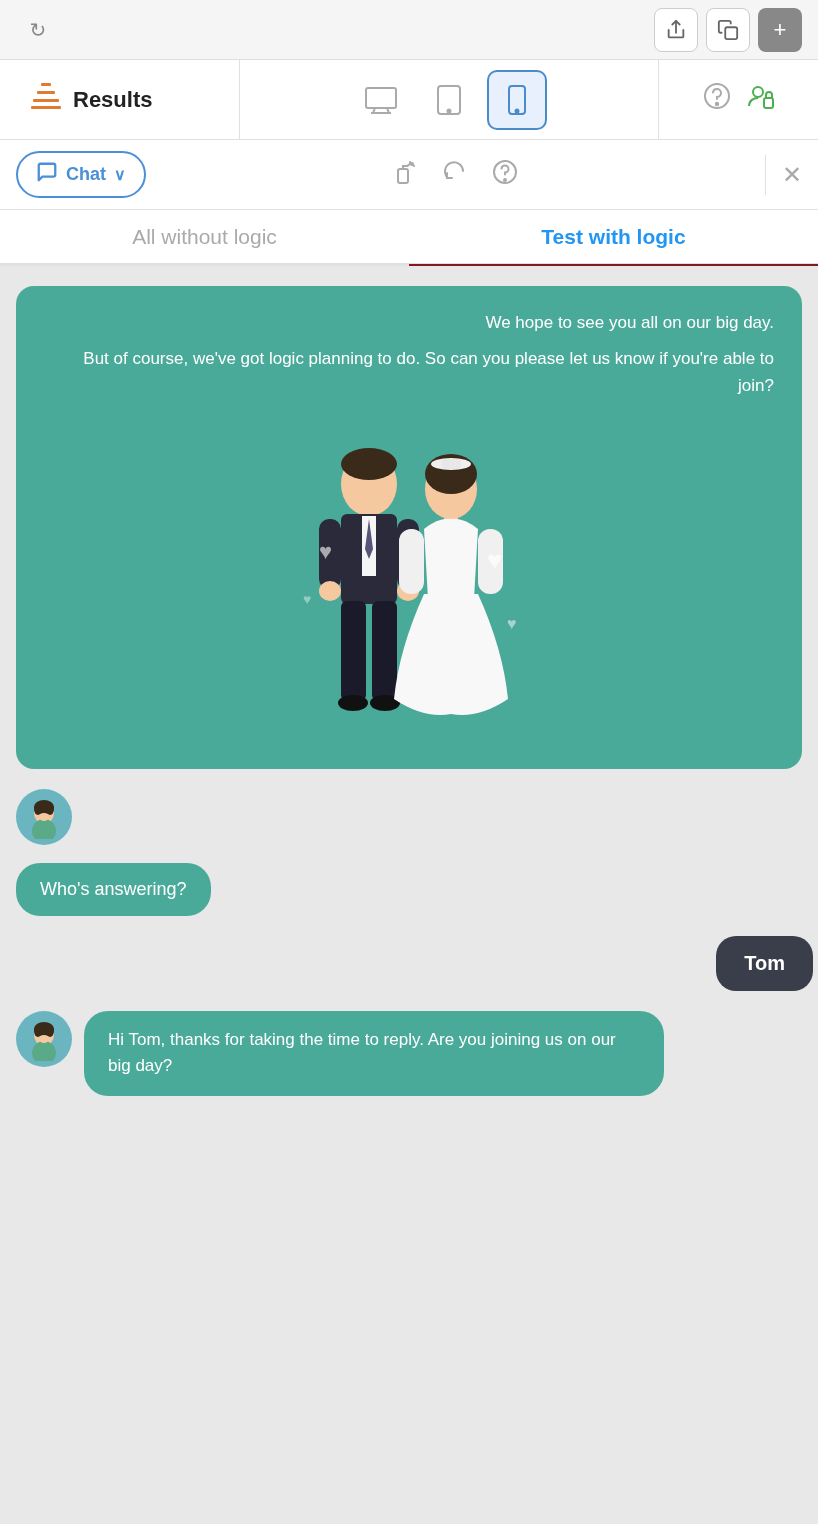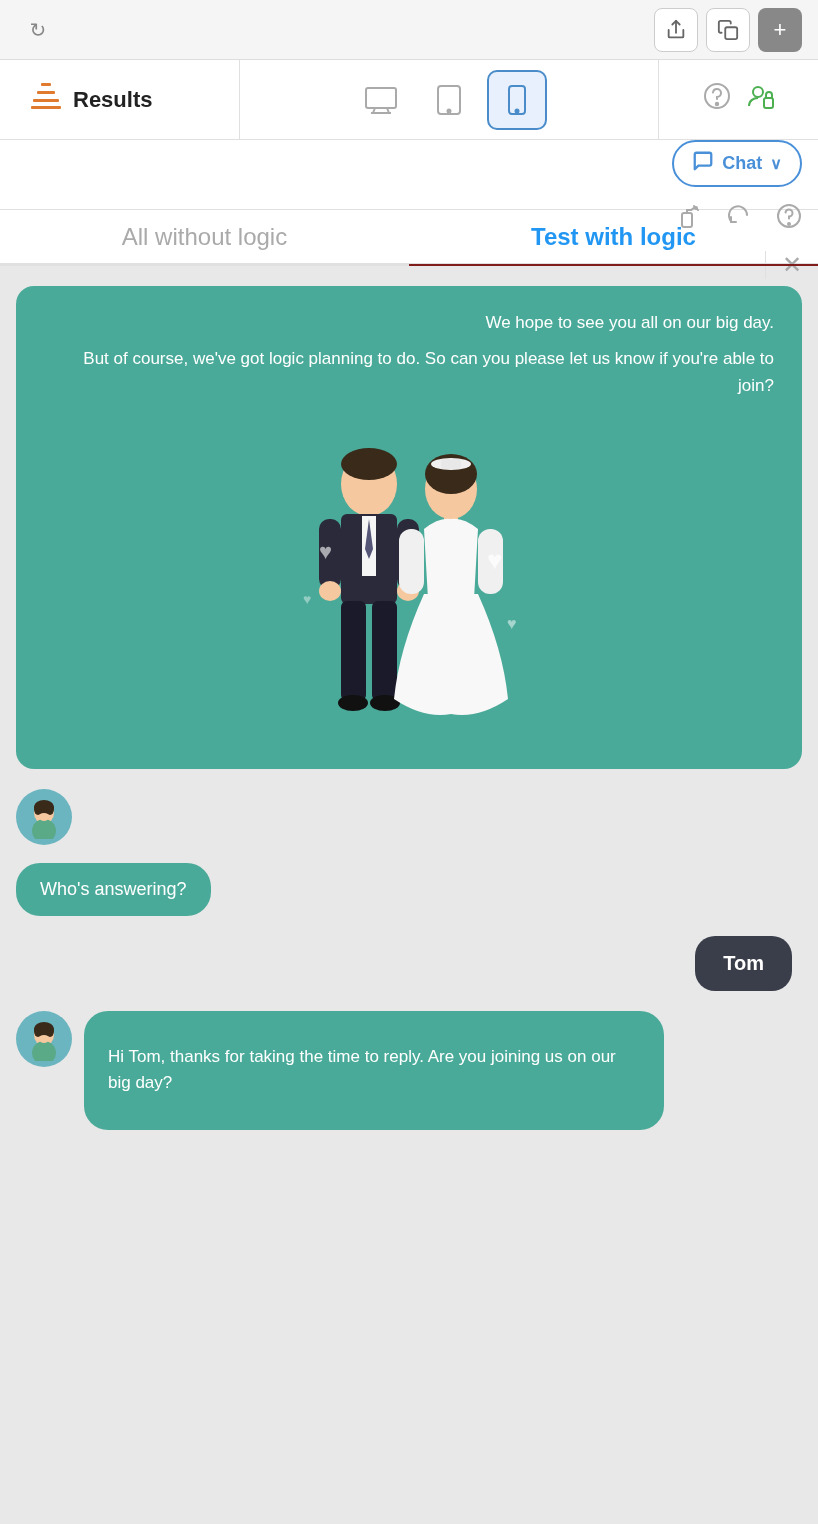--- a/index.html
+++ b/index.html
@@ -113,25 +113,24 @@
       color: #aaa;
       cursor: pointer;
     }
     .right-icon.green { color: #4caf50; }
 
     
     .toolbar-row {
       background: #fff;
       height: 70px;
       display: flex;
-      align-items: flex-end;
+      align-items: center;
       border-bottom: 1px solid #e0e0e0;
       padding: 0 16px;
       gap: 16px;
-      flex-direction: column;
     }
     .chat-dropdown {
       display: flex;
       align-items: center;
       gap: 8px;
       border: 2px solid #4a90d9;
       border-radius: 24px;
       padding: 8px 18px;
       cursor: pointer;
       color: #4a90d9;
@@ -169,21 +168,21 @@
       background: #fff;
       display: flex;
       border-bottom: 3px solid #e0e0e0;
       height: 56px;
     }
     .tab {
       flex: 1;
       display: flex;
       align-items: center;
       justify-content: center;
-      font-size: 24px;
+      font-size: 21px;
       cursor: pointer;
       color: #aaa;
       font-weight: 500;
       border-bottom: 3px solid transparent;
       margin-bottom: -3px;
     }
     .tab.active {
       color: #2196f3;
       border-bottom: 2px solid #7f1d1d;
       font-weight: 700;
@@ -247,21 +246,21 @@
       padding: 16px 24px;
       font-size: 18px;
       font-weight: 500;
       margin-top: 6px;
     }
 
     
     .user-reply-row {
       display: flex;
       justify-content: flex-end;
-      padding: 0 26px;
+      padding: 0 5px;
     }
     .user-reply-bubble {
       background: #3a3d4a;
       color: #fff;
       border-radius: 20px;
       padding: 16px 28px;
       font-size: 20px;
       font-weight: 600;
     }
 
@@ -269,21 +268,21 @@
     .followup-row {
       display: flex;
       align-items: flex-start;
       gap: 12px;
       padding: 0 16px;
     }
     .followup-bubble {
       background: #4aaa99;
       color: #fff;
       border-radius: 24px;
-      padding: 33px 24px;
+      padding: 16px 24px;
       font-size: 17px;
       line-height: 1.55;
       max-width: 580px;
     }
   </style>
 </head>
 <body>
 
 <div class="browser-bar">
   <div class="browser-bar-left">

